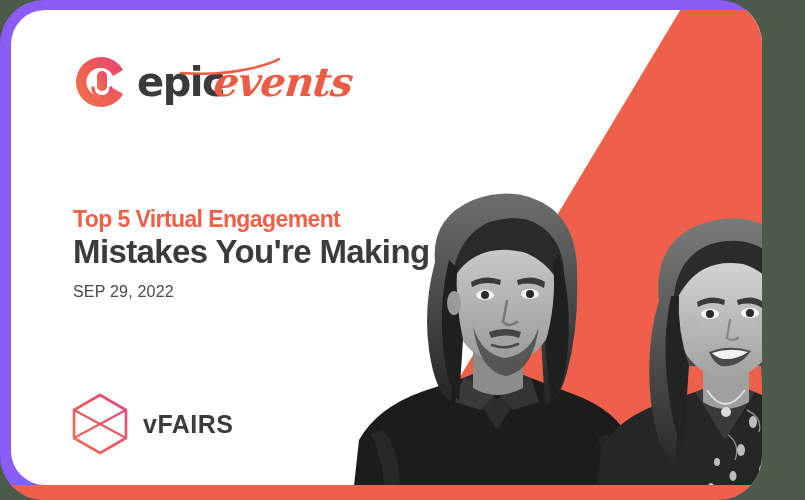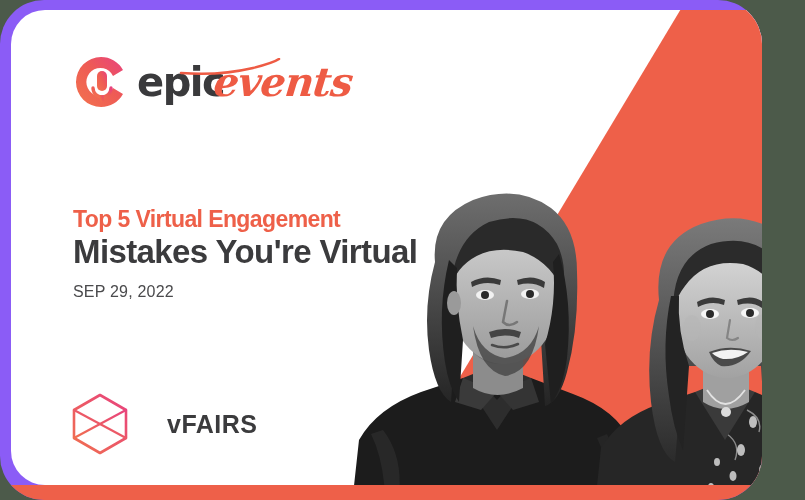--- a/index.html
+++ b/index.html
@@ -108,21 +108,20 @@
     font-weight:normal;
     white-space:nowrap;
   }
 
   
   .vfairs{
     position:absolute;
     left:60px;top:383px;
     display:flex;align-items:center;
     z-index:5;
-    gap:24px;
   }
   .vfairs-mark{width:58px;height:62px;display:block;}
   .vfairs-word{
     margin-left:14px;
     font-size:25px;font-weight:bold;color:#3b3b3d;
     letter-spacing:0.5px;
   }
 
   
   .speakers{
@@ -308,21 +307,21 @@
           <span class="logo-epic">epic</span>
           <span class="logo-events">events</span>
         </div>
       </div>
       <svg class="logo-swash" viewBox="0 0 102 18">
         <path d="M2 15 Q40 18 74 10 Q94 5 100 1" fill="none" stroke="#ee5b44" stroke-width="2.6" stroke-linecap="round"></path>
       </svg>
 
       <div class="headline">
         <div class="title-line1">Top 5 Virtual Engagement</div>
-        <div class="title-line2">Mistakes You're Virtual</div>
+        <div class="title-line2">Mistakes You're Making</div>
         <div class="event-date">SEP 29, 2022</div>
       </div>
 
       <div class="vfairs">
         <svg class="vfairs-mark" viewBox="0 0 58 62">
           <defs>
             <linearGradient id="vfgrad" x1="0" y1="1" x2="1" y2="0">
               <stop offset="0%" stop-color="#f0704f"></stop>
               <stop offset="100%" stop-color="#e8427e"></stop>
             </linearGradient>

